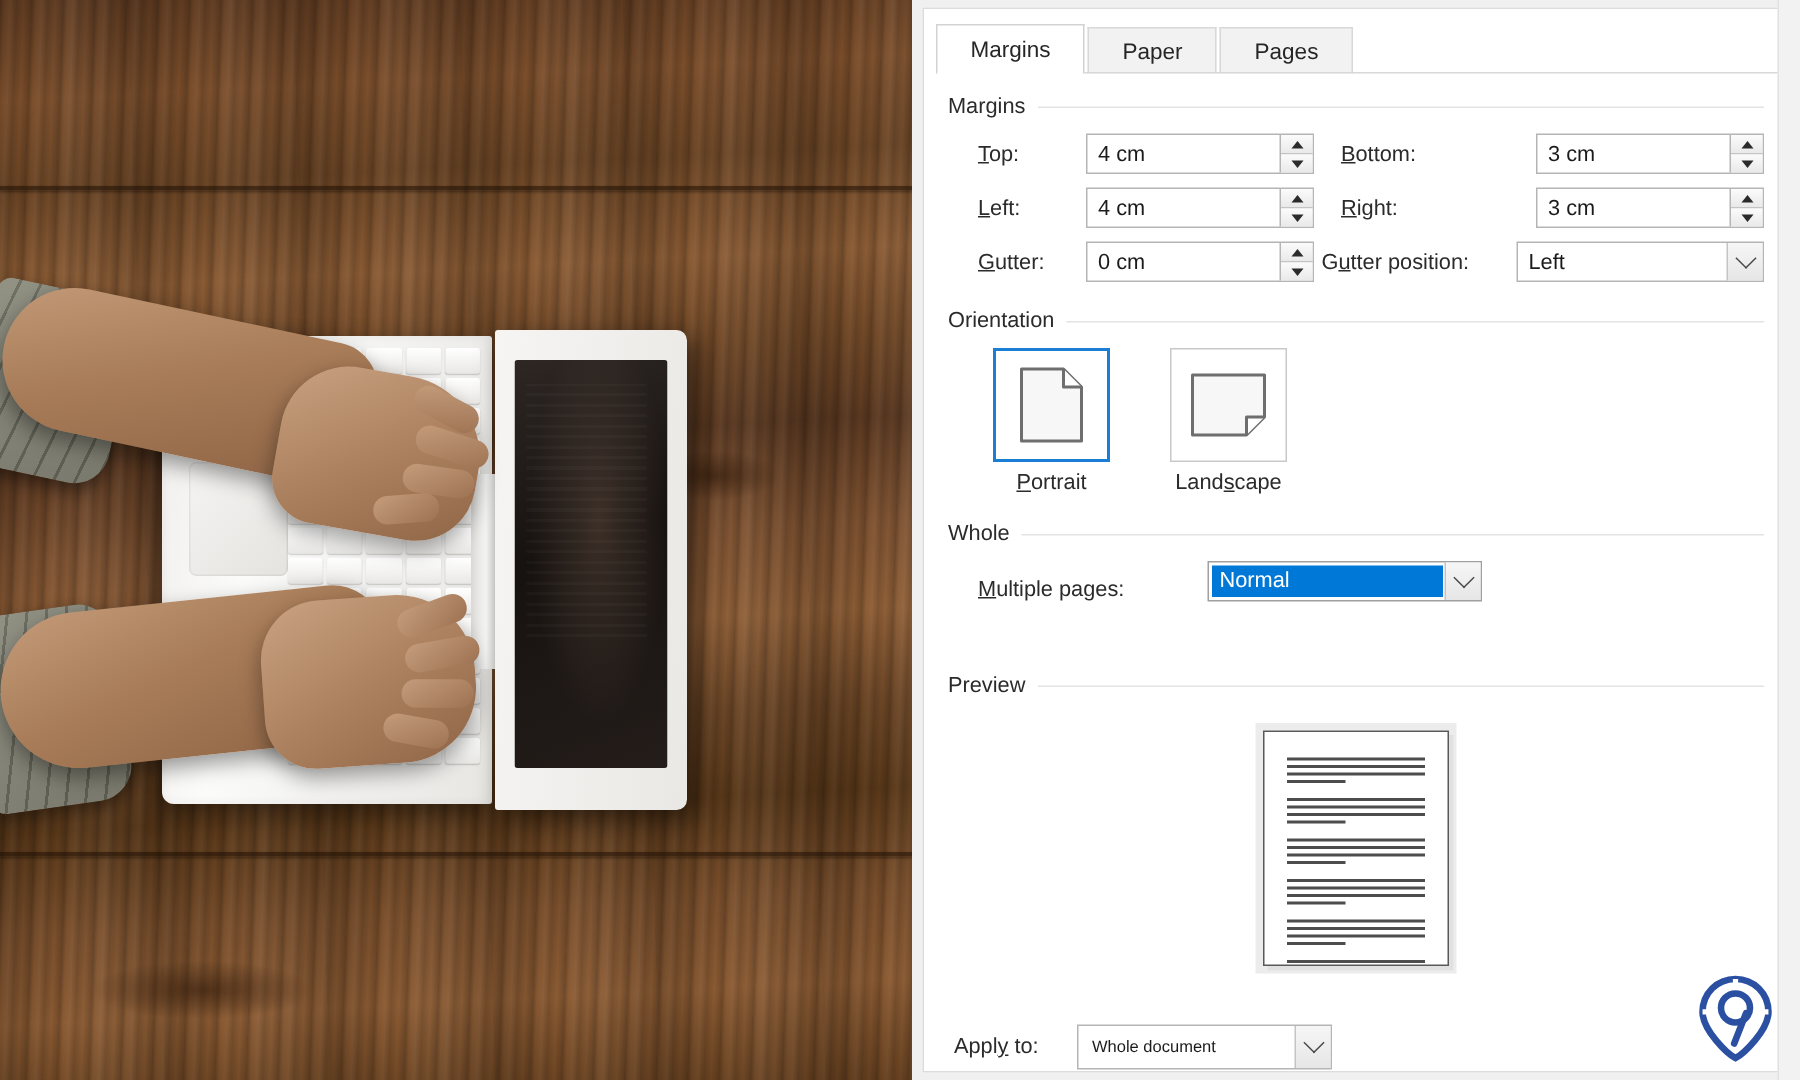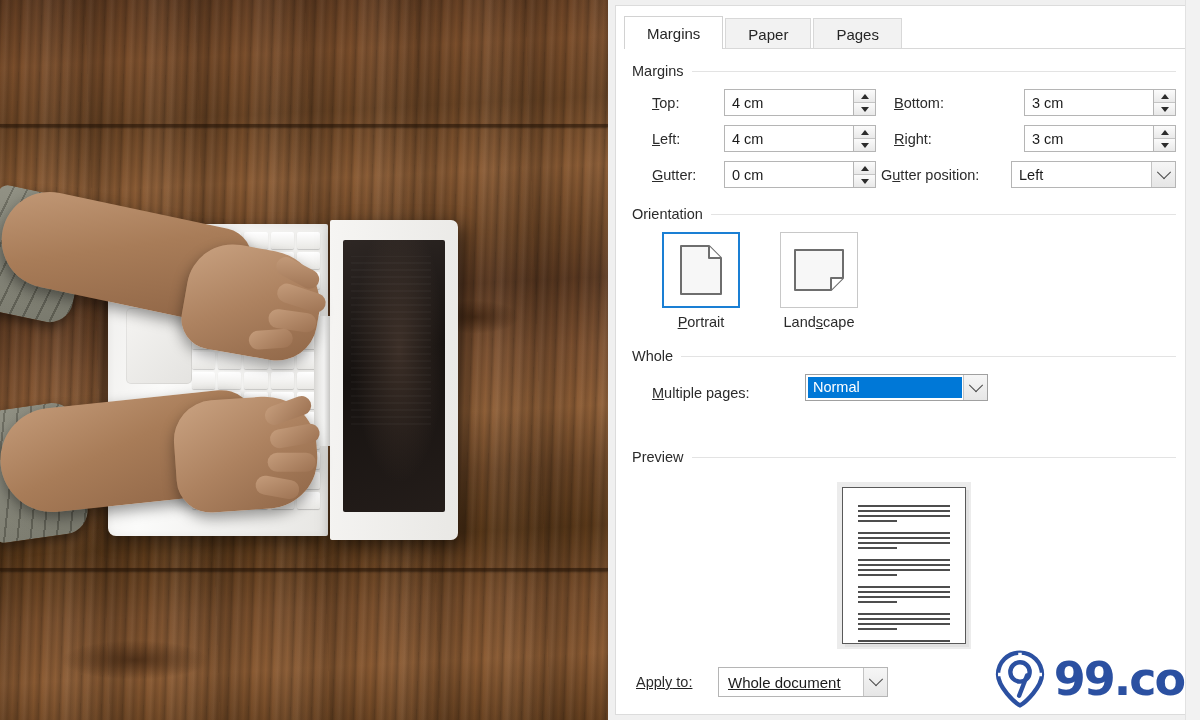--- a/index.html
+++ b/index.html
@@ -342,21 +342,21 @@
     flex: 1 1 auto;
     margin: 2px 0 2px 2px;
     padding-left: 5px;
     background: #0078d7;
     color: #ffffff;
     line-height: 21px;
     height: 21px;
     margin-right: 25px;
   }
   .combo.applyto { width: 170px; height: 30px; }
-  .combo.applyto .val { font-size: 15px; padding-left: 9px; }
+  .combo.applyto .val { font-size: 11px; padding-left: 9px; }
 
   
   .orient-row { display: flex; gap: 20px; padding-left: 20px; margin-top: 2px; }
   .orient-item { width: 98px; text-align: center; }
   .orient-box {
     width: 78px; height: 76px;
     margin: 0 auto;
     border: 1px solid #c8c8c8;
     background: #ffffff;
     display: flex;
@@ -402,22 +402,21 @@
     margin-bottom: 3px;
   }
   .pg-line.short { width: 42%; }
   .pg-gap { height: 7px; }
 
   
   .applyto-row {
     display: flex;
     align-items: center;
     padding-left: 4px;
-    margin-top: 10px;
-    text-decoration: underline;
+    margin-top: 26px;
   }
   .applyto-row .fl { width: 82px; }
 
   
   .logo {
     position: absolute;
     right: 8px; bottom: 6px;
     display: flex;
     align-items: center;
     gap: 7px;
@@ -754,20 +753,19 @@
 
       </div>
 
       <div class="logo">
         <svg class="logo-mark" viewBox="0 0 60 66">
           <path d="M30 3 C16 3 5 14 5 28 C5 42 24 60 30 63 C36 60 55 42 55 28 C55 14 44 3 30 3 Z" fill="none" stroke="#2b50a1" stroke-width="5"></path>
           <circle cx="30" cy="25" r="11" fill="none" stroke="#2b50a1" stroke-width="5"></circle>
           <path d="M38 29 L29 52" fill="none" stroke="#2b50a1" stroke-width="5" stroke-linecap="round"></path>
           <path d="M30 3 L30 10 M55 28 L47 28 M5 28 L13 28" stroke="#ffffff" stroke-width="4"></path>
         </svg>
-        <span class="logo-text">99.co</span>
       </div>
 
     </div>
     <div class="edge-strip"></div>
   </div>
 
 </div>
 
 </body></html>

